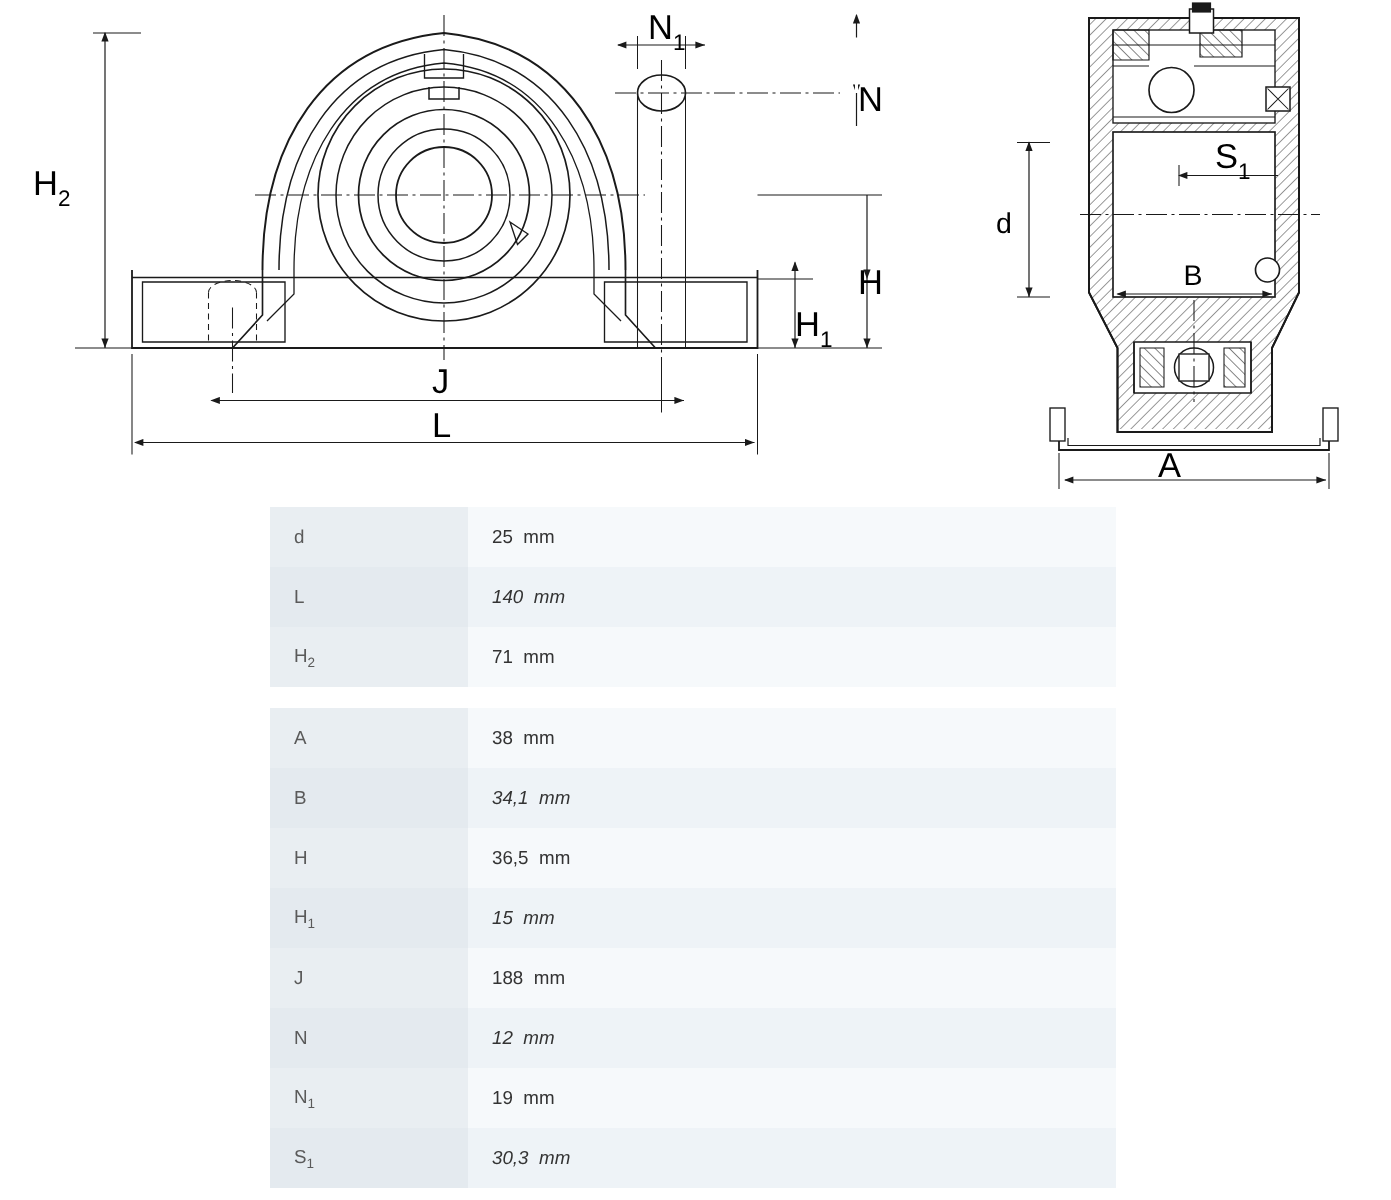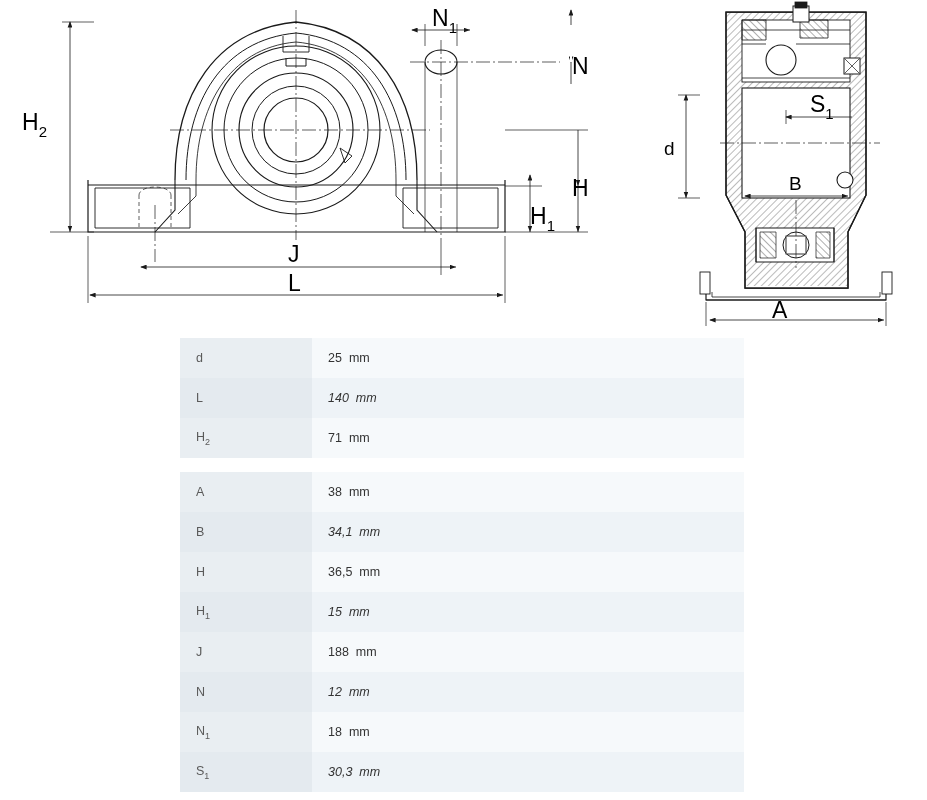--- a/index.html
+++ b/index.html
@@ -243,21 +243,21 @@
       <tr>
         <td class="sym"><span>J</span></td>
         <td class="val"><span>188</span><span class="unit">mm</span></td>
       </tr>
       <tr class="alt">
         <td class="sym"><span>N</span></td>
         <td class="val"><span>12</span><span class="unit">mm</span></td>
       </tr>
       <tr>
         <td class="sym"><span>N</span><sub>1</sub></td>
-        <td class="val"><span>18</span><span class="unit">mm</span></td>
+        <td class="val"><span>19</span><span class="unit">mm</span></td>
       </tr>
       <tr class="alt">
         <td class="sym"><span>S</span><sub>1</sub></td>
         <td class="val"><span>30,3</span><span class="unit">mm</span></td>
       </tr>
     </tbody>
   </table>
 </div>
 
 </body></html>

